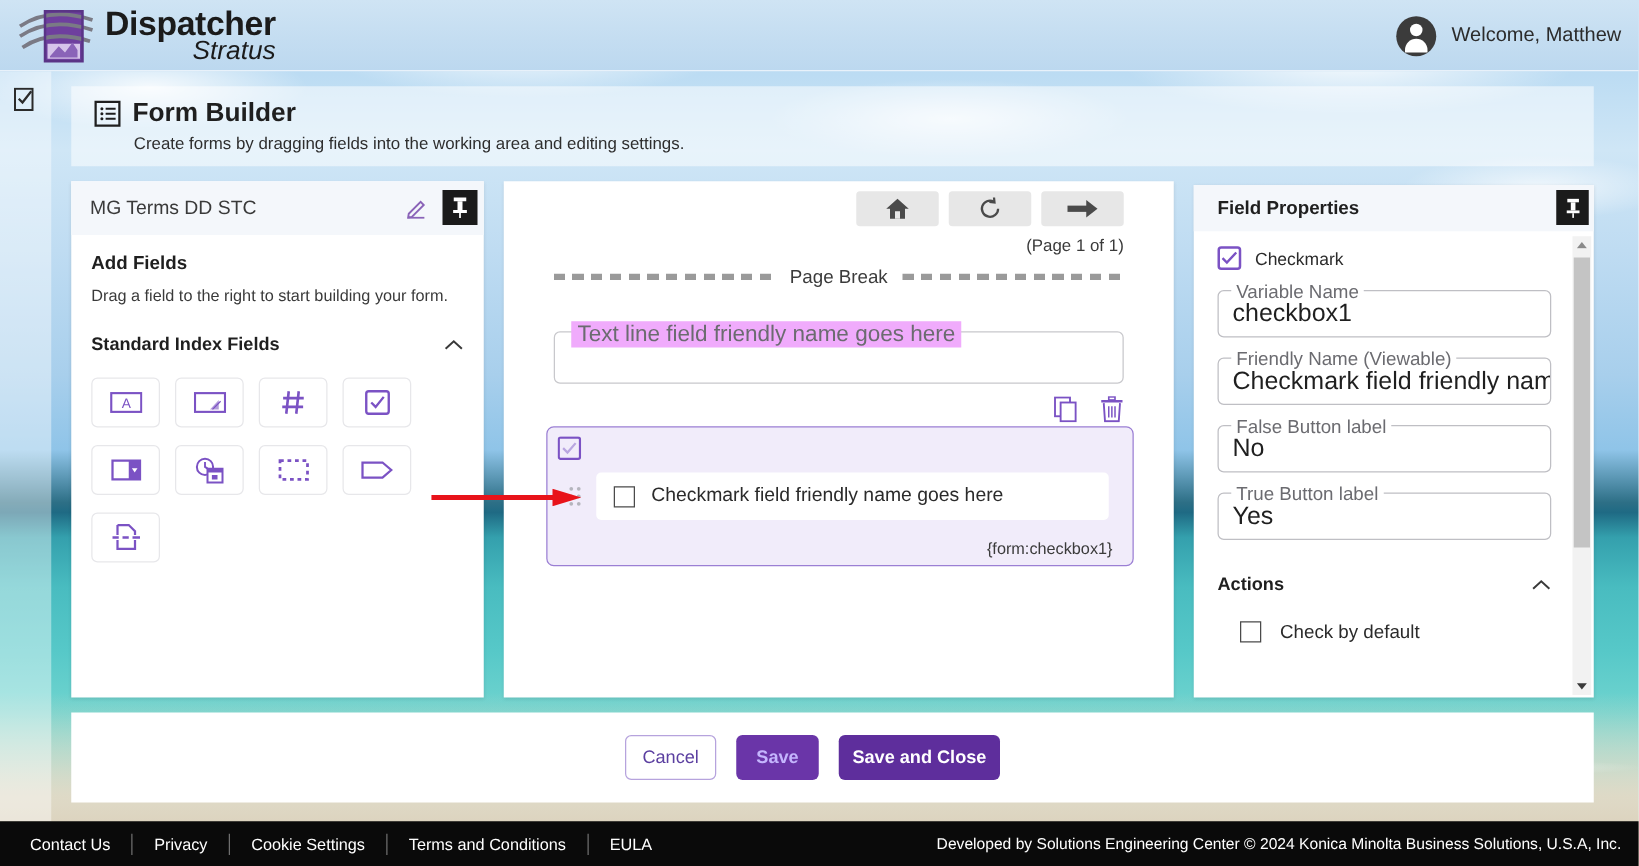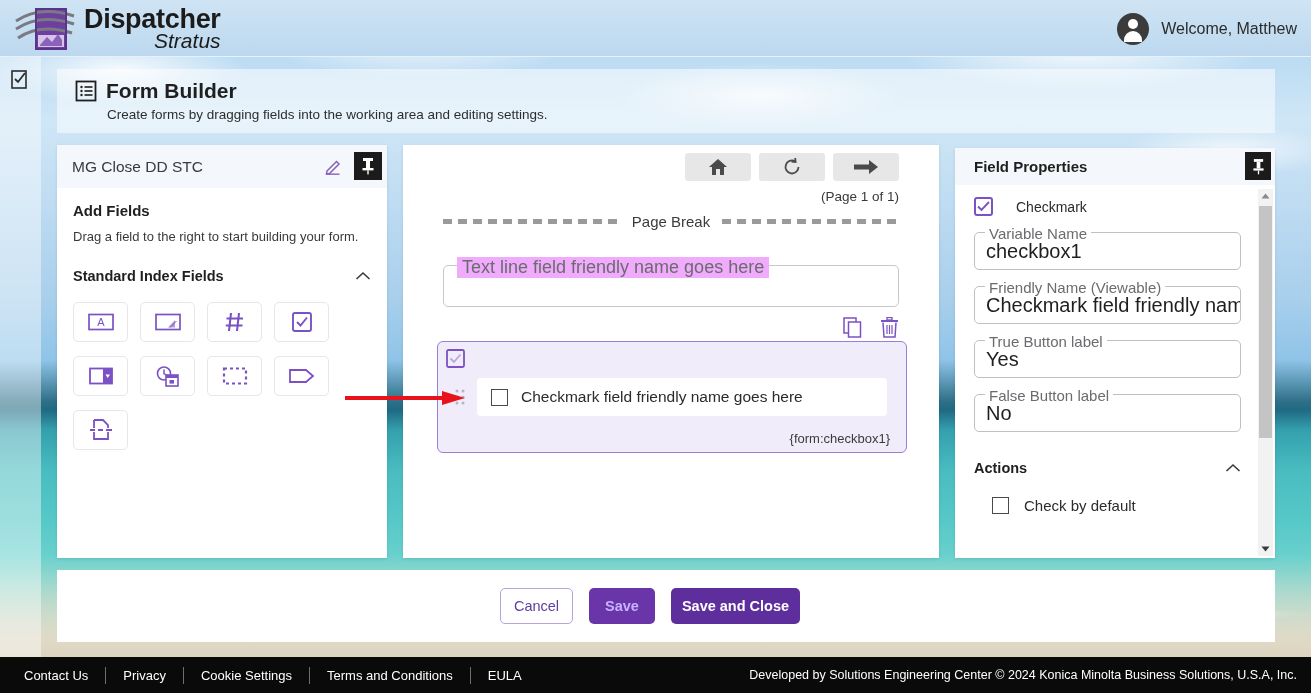--- a/index.html
+++ b/index.html
@@ -254,21 +254,21 @@
     height: 37px; background: #f4f7fb; position: relative;
     display: flex; align-items: center; padding-left: 19px;
   }
   .pr-title { font-size: 15px; font-weight: bold; color: #1f1f1f; }
   .pr-pin {
     position: absolute; right: 4px; top: 4px; width: 26px; height: 28px;
     background: #1b1b1b; display: flex; align-items: center; justify-content: center;
     cursor: pointer;
   }
   .pr-body { position: relative; padding: 12px 34px 0 19px; height: 373px; }
-  .pr-typerow { display: flex; align-items: center; gap: 23px; }
+  .pr-typerow { display: flex; align-items: center; gap: 11px; }
   .pr-typebox {
     width: 19px; height: 19px; border: 2px solid #7b52c4; border-radius: 3px;
     display: flex; align-items: center; justify-content: center;
   }
   .pr-typelabel { font-size: 14px; color: #2b2b2b; }
   .pr-field {
     position: relative; margin-top: 16px; height: 38px;
     border: 1px solid #bfbfc4; border-radius: 5px;
     display: flex; align-items: center; padding-left: 11px;
   }
@@ -397,21 +397,21 @@
         <rect x="9.5" y="10.2" width="8" height="1.6" fill="#1f1f1f"></rect>
         <rect x="9.5" y="14.2" width="8" height="1.6" fill="#1f1f1f"></rect>
       </svg>
       <div class="ph-title">Form Builder</div>
     </div>
     <div class="ph-sub">Create forms by dragging fields into the working area and editing settings.</div>
   </div>
 
   <div class="panel-left">
     <div class="pl-head">
-      <div class="pl-head-title">MG Close DD STC</div>
+      <div class="pl-head-title">MG Terms DD STC</div>
       <svg class="pl-edit-icon" viewBox="0 0 19 19">
         <path d="M3 14 L12.5 4.5 L15 7 L5.5 16.5 L2.5 17 Z" fill="none" stroke="#8a63b8" stroke-width="1.5"></path>
         <rect x="2.5" y="16.5" width="13" height="1.4" fill="#8a63b8"></rect>
       </svg>
       <div class="pin-btn">
         <svg width="14" height="18" viewBox="0 0 14 18">
           <rect x="2" y="1" width="10" height="3" fill="#fff"></rect>
           <rect x="5" y="4" width="4" height="7" fill="#fff"></rect>
           <rect x="1.5" y="11" width="11" height="2.4" fill="#fff"></rect>
           <rect x="6.3" y="13.4" width="1.4" height="4" fill="#fff"></rect>
@@ -601,27 +601,27 @@
         <div class="pr-field-legend">Variable Name</div>
         <div class="pr-field-value">checkbox1</div>
       </div>
 
       <div class="pr-field">
         <div class="pr-field-legend">Friendly Name (Viewable)</div>
         <div class="pr-field-value">Checkmark field friendly name goes here</div>
       </div>
 
       <div class="pr-field">
+        <div class="pr-field-legend">False Button label</div>
+        <div class="pr-field-value">No</div>
+      </div>
+
+      <div class="pr-field">
         <div class="pr-field-legend">True Button label</div>
         <div class="pr-field-value">Yes</div>
-      </div>
-
-      <div class="pr-field">
-        <div class="pr-field-legend">False Button label</div>
-        <div class="pr-field-value">No</div>
       </div>
 
       <div class="pr-section">
         <div class="pr-section-title">Actions</div>
         <svg class="chev" viewBox="0 0 16 10">
           <path d="M1.5 8 L8 2 L14.5 8" fill="none" stroke="#3a3a3a" stroke-width="1.6"></path>
         </svg>
       </div>
 
       <div class="pr-action-row">

